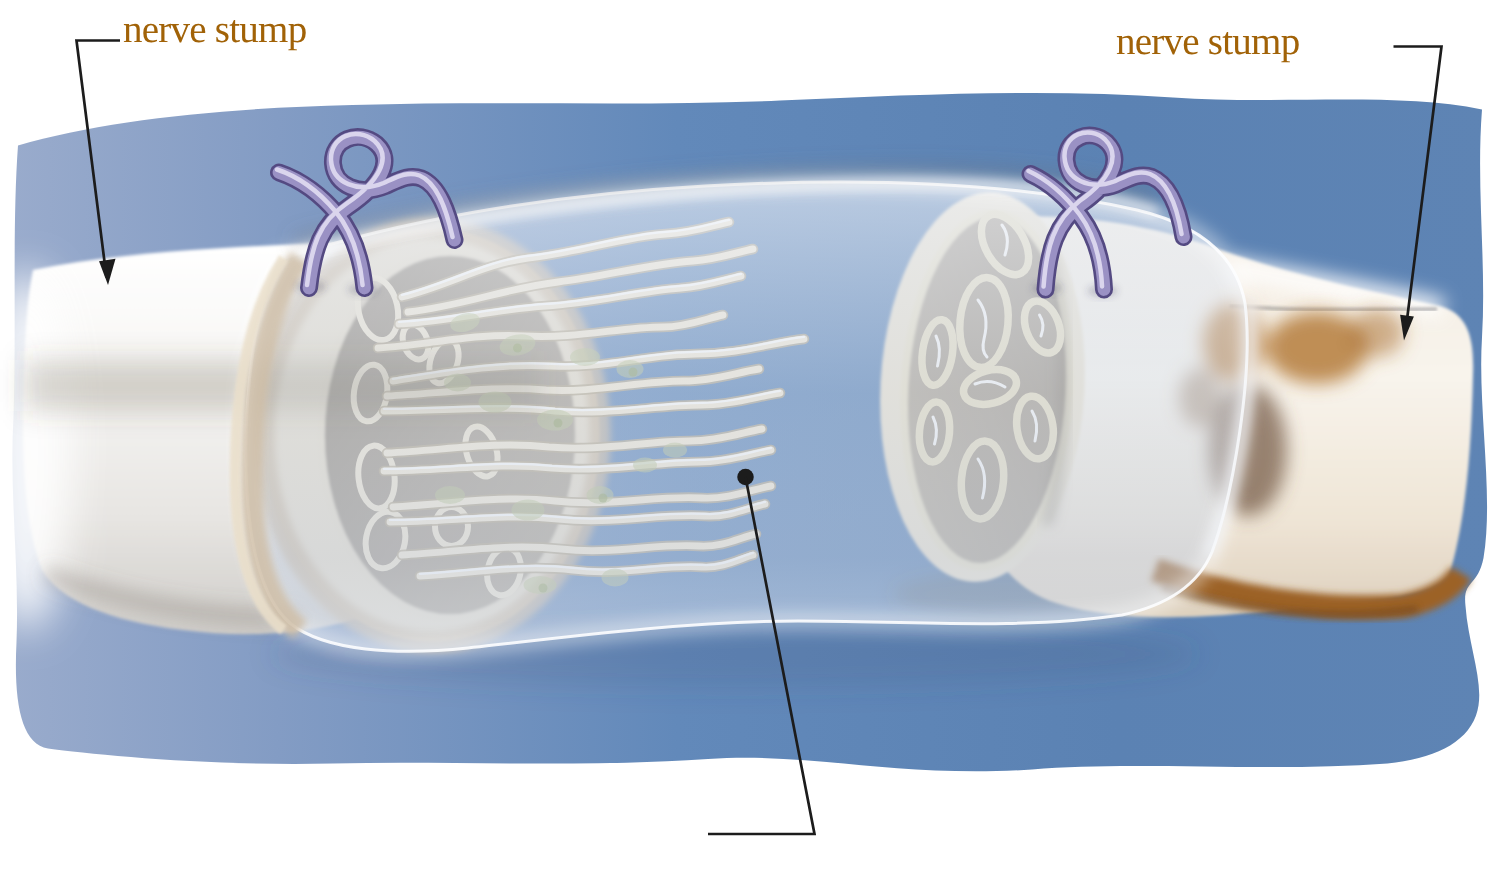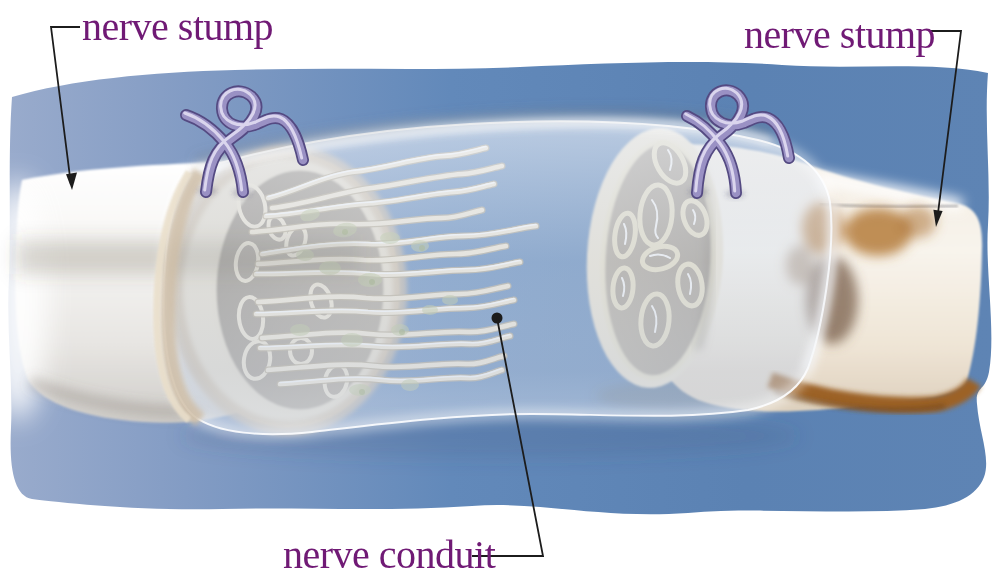--- a/index.html
+++ b/index.html
@@ -1,19 +1,19 @@
 <!DOCTYPE html>
 <html><head>
 <meta charset="utf-8">
 <style>
   html,body{margin:0;padding:0;background:#ffffff;}
   #stage{position:relative;width:1000px;height:581px;background:#ffffff;overflow:hidden;
          font-family:"Liberation Serif", serif;}
   #artwork{position:absolute;left:0;top:0;width:1000px;height:581px;}
-  .label{position:absolute;font-size:40px;letter-spacing:-0.5px;color:#701a75;
+  .label{position:absolute;font-size:26px;letter-spacing:-0.5px;color:#a16207;
          white-space:nowrap;line-height:1;user-select:none;}
   .label-left{left:82px;top:7px;}
   .label-right{left:744px;top:15px;}
   .label-bottom{left:283px;top:535px;}
 </style>
 </head>
 <body>
 
 <div id="stage">
 
@@ -292,14 +292,13 @@
       <polygon points="936,227 942.6,211 933.4,209.8" fill="#1c1c1c" stroke="none"></polygon>
     </g>
     <g stroke="#1c1c1c" stroke-width="1.8" fill="none">
       <circle cx="497" cy="318" r="5.5" fill="#1c1c1c" stroke="none"></circle>
       <polyline points="497,318 543,556 472,556"></polyline>
     </g>
   </svg>
 
   <div class="label label-left">nerve stump</div>
   <div class="label label-right">nerve stump</div>
-  <div class="label label-bottom">nerve conduit</div>
 </div>
 
 </body></html>

